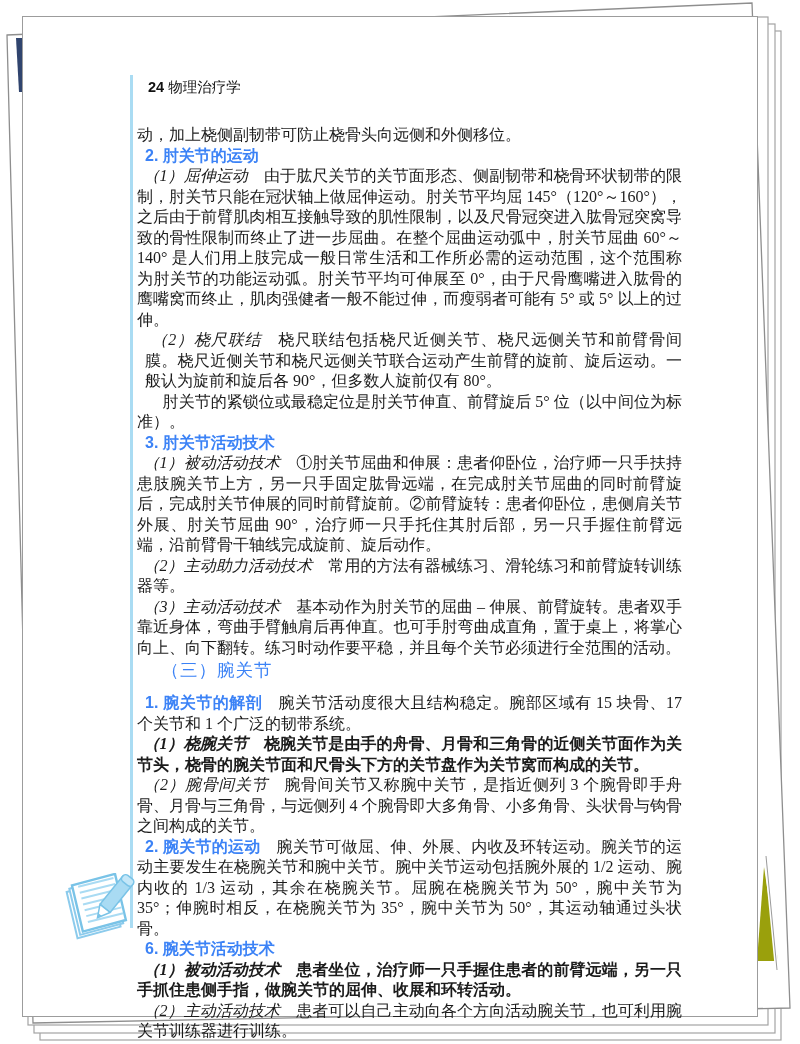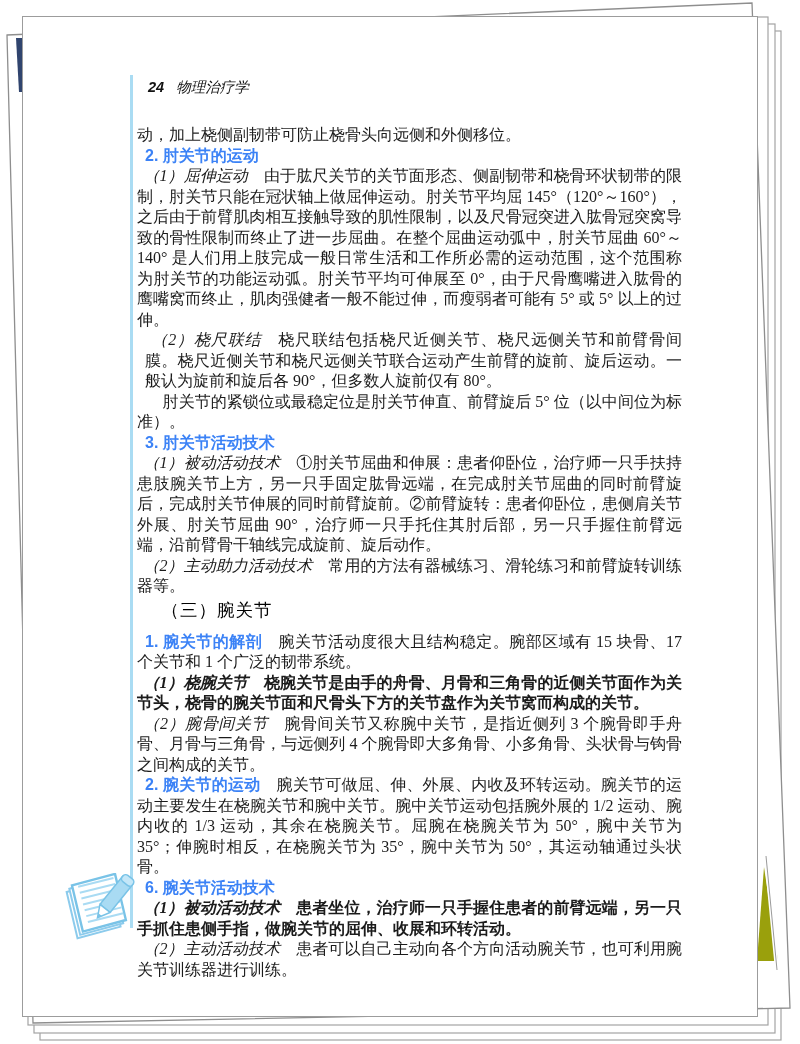--- a/index.html
+++ b/index.html
@@ -14,37 +14,38 @@
     background:#ffffff;border:1px solid #9c9c9c;box-sizing:border-box;z-index:2;
   }
   #margin-rule{
     position:absolute;left:107px;top:58px;width:3px;height:853px;
     background:#aadcf3;
   }
   #page-header{
     position:absolute;left:125px;top:61px;
     font-family:"Liberation Sans","DejaVu Sans",sans-serif;
     font-size:14.5px;line-height:18px;color:#111;
-    display:flex;gap:12px;align-items:baseline;font-style:italic;
+    display:flex;gap:4px;align-items:baseline;
   }
   #page-header .pgnum{font-weight:bold;}
   #text-flow{
     position:absolute;left:114px;top:108px;width:545px;
     font-size:16px;line-height:20.5px;color:#1b1b1b;
     text-align:justify;text-justify:inter-ideograph;
   }
   #text-flow p{margin:0;}
   p.heading3{
     font-family:"Liberation Sans","DejaVu Sans",sans-serif;
     font-weight:bold;color:#000;
   }
   p.heading2{
-    font-size:17.5px;line-height:24px;color:#000000;
+    font-size:17.5px;line-height:24px;color:#3b82f6;
     margin:1px 0 10px 0 !important;
     letter-spacing:1px;
+    font-family:Liberation Mono, monospace;
   }
   .seg-bold{
     font-family:"Liberation Sans","DejaVu Sans",sans-serif;
     font-weight:bold;color:#3b82f6;
   }
   .seg-kai{font-style:italic;}
   #note-icon{position:absolute;left:34px;top:856px;width:86px;height:70px;}
 </style>
 </head>
 <body>
@@ -77,20 +78,21 @@
 
   <div id="text-flow">
       <p class="para body" style="text-indent: 0em;"><span class="seg-normal">动，加上桡侧副韧带可防止桡骨头向远侧和外侧移位。</span></p>
       <p class="para heading3" style="text-indent: 0.5em;"><span class="seg-bold">2. 肘关节的运动</span></p>
       <p class="para body" style="text-indent: 0.4em;"><span class="seg-kai">（1）屈伸运动　</span><span class="seg-normal">由于肱尺关节的关节面形态、侧副韧带和桡骨环状韧带的限制，肘关节只能在冠状轴上做屈伸运动。肘关节平均屈 145°（120°～160°），之后由于前臂肌肉相互接触导致的肌性限制，以及尺骨冠突进入肱骨冠突窝导致的骨性限制而终止了进一步屈曲。在整个屈曲运动弧中，肘关节屈曲 60°～140° 是人们用上肢完成一般日常生活和工作所必需的运动范围，这个范围称为肘关节的功能运动弧。肘关节平均可伸展至 0°，由于尺骨鹰嘴进入肱骨的鹰嘴窝而终止，肌肉强健者一般不能过伸，而瘦弱者可能有 5° 或 5° 以上的过伸。</span></p>
       <p class="para body" style="text-indent: 0.4em; margin-left: 8px;"><span class="seg-kai">（2）桡尺联结　</span><span class="seg-normal">桡尺联结包括桡尺近侧关节、桡尺远侧关节和前臂骨间膜。桡尺近侧关节和桡尺远侧关节联合运动产生前臂的旋前、旋后运动。一般认为旋前和旋后各 90°，但多数人旋前仅有 80°。</span></p>
       <p class="para body" style="text-indent: 1.6em;"><span class="seg-normal">肘关节的紧锁位或最稳定位是肘关节伸直、前臂旋后 5° 位（以中间位为标准）。</span></p>
       <p class="para heading3" style="text-indent: 0.5em;"><span class="seg-bold">3. 肘关节活动技术</span></p>
       <p class="para body" style="text-indent: 0.4em;"><span class="seg-kai">（1）被动活动技术　</span><span class="seg-normal">①肘关节屈曲和伸展：患者仰卧位，治疗师一只手扶持患肢腕关节上方，另一只手固定肱骨远端，在完成肘关节屈曲的同时前臂旋后，完成肘关节伸展的同时前臂旋前。②前臂旋转：患者仰卧位，患侧肩关节外展、肘关节屈曲 90°，治疗师一只手托住其肘后部，另一只手握住前臂远端，沿前臂骨干轴线完成旋前、旋后动作。</span></p>
       <p class="para body" style="text-indent: 0.4em;"><span class="seg-kai">（2）主动助力活动技术　</span><span class="seg-normal">常用的方法有器械练习、滑轮练习和前臂旋转训练器等。</span></p>
+      <p class="para body" style="text-indent: 0.4em;"><span class="seg-kai">（3）主动活动技术　</span><span class="seg-normal">基本动作为肘关节的屈曲 – 伸展、前臂旋转。患者双手靠近身体，弯曲手臂触肩后再伸直。也可手肘弯曲成直角，置于桌上，将掌心向上、向下翻转。练习时动作要平稳，并且每个关节必须进行全范围的活动。</span></p>
       <p class="para heading2" style="text-indent: 1.4em;"><span class="seg-normal">（三）腕关节</span></p>
       <p class="para body" style="text-indent: 0.5em;"><span class="seg-bold">1. 腕关节的解剖　</span><span class="seg-normal">腕关节活动度很大且结构稳定。腕部区域有 15 块骨、17 个关节和 1 个广泛的韧带系统。</span></p>
       <p class="para body" style="text-indent: 0.4em; font-weight: bold;"><span class="seg-kai">（1）桡腕关节　</span><span class="seg-normal">桡腕关节是由手的舟骨、月骨和三角骨的近侧关节面作为关节头，桡骨的腕关节面和尺骨头下方的关节盘作为关节窝而构成的关节。</span></p>
       <p class="para body" style="text-indent: 0.4em;"><span class="seg-kai">（2）腕骨间关节　</span><span class="seg-normal">腕骨间关节又称腕中关节，是指近侧列 3 个腕骨即手舟骨、月骨与三角骨，与远侧列 4 个腕骨即大多角骨、小多角骨、头状骨与钩骨之间构成的关节。</span></p>
       <p class="para body" style="text-indent: 0.5em;"><span class="seg-bold">2. 腕关节的运动　</span><span class="seg-normal">腕关节可做屈、伸、外展、内收及环转运动。腕关节的运动主要发生在桡腕关节和腕中关节。腕中关节运动包括腕外展的 1/2 运动、腕内收的 1/3 运动，其余在桡腕关节。屈腕在桡腕关节为 50°，腕中关节为 35°；伸腕时相反，在桡腕关节为 35°，腕中关节为 50°，其运动轴通过头状骨。</span></p>
       <p class="para heading3" style="text-indent: 0.5em;"><span class="seg-bold">6. 腕关节活动技术</span></p>
       <p class="para body" style="text-indent: 0.4em; font-weight: bold;"><span class="seg-kai">（1）被动活动技术　</span><span class="seg-normal">患者坐位，治疗师一只手握住患者的前臂远端，另一只手抓住患侧手指，做腕关节的屈伸、收展和环转活动。</span></p>
       <p class="para body" style="text-indent: 0.4em;"><span class="seg-kai">（2）主动活动技术　</span><span class="seg-normal">患者可以自己主动向各个方向活动腕关节，也可利用腕关节训练器进行训练。</span></p>
     </div>
 

